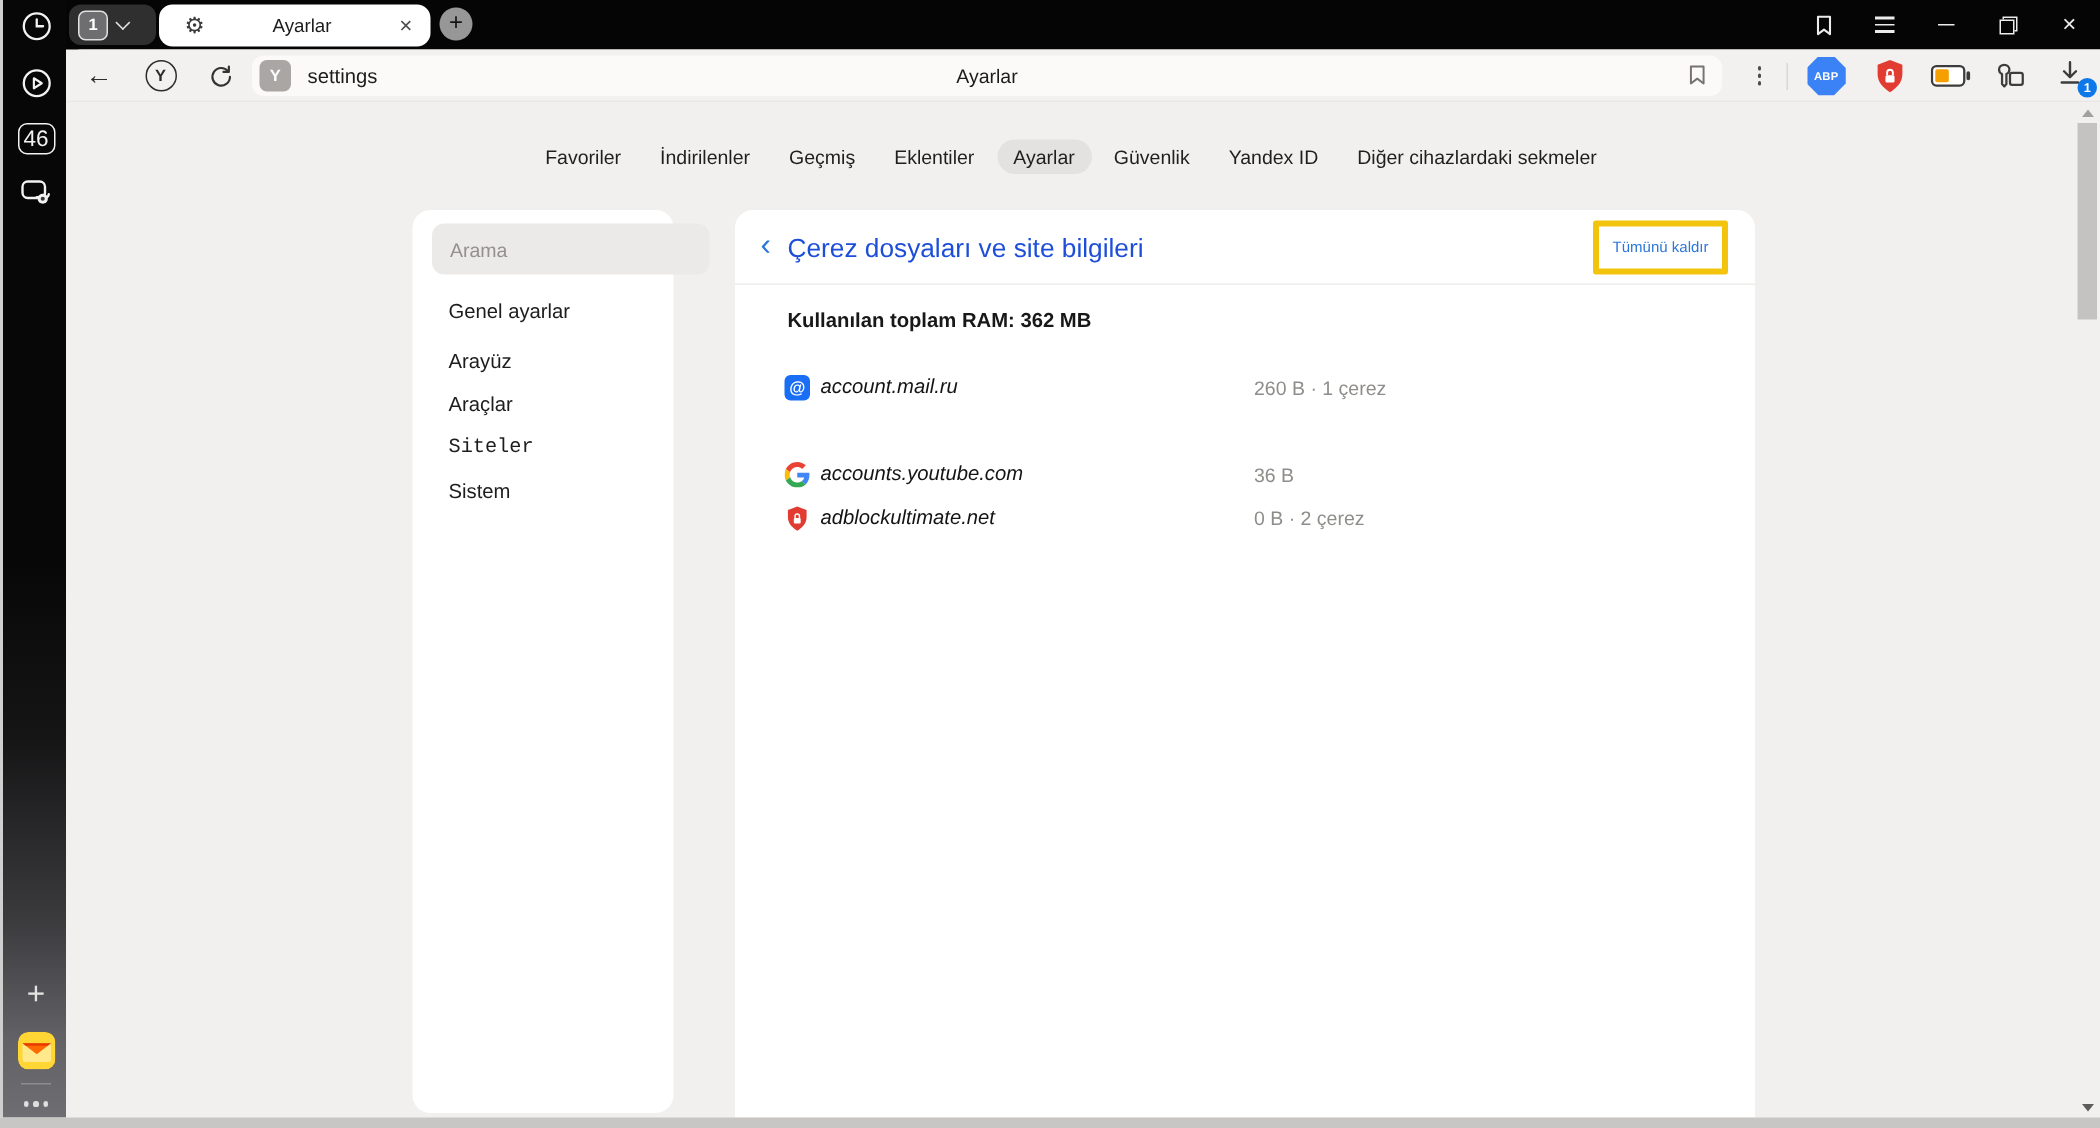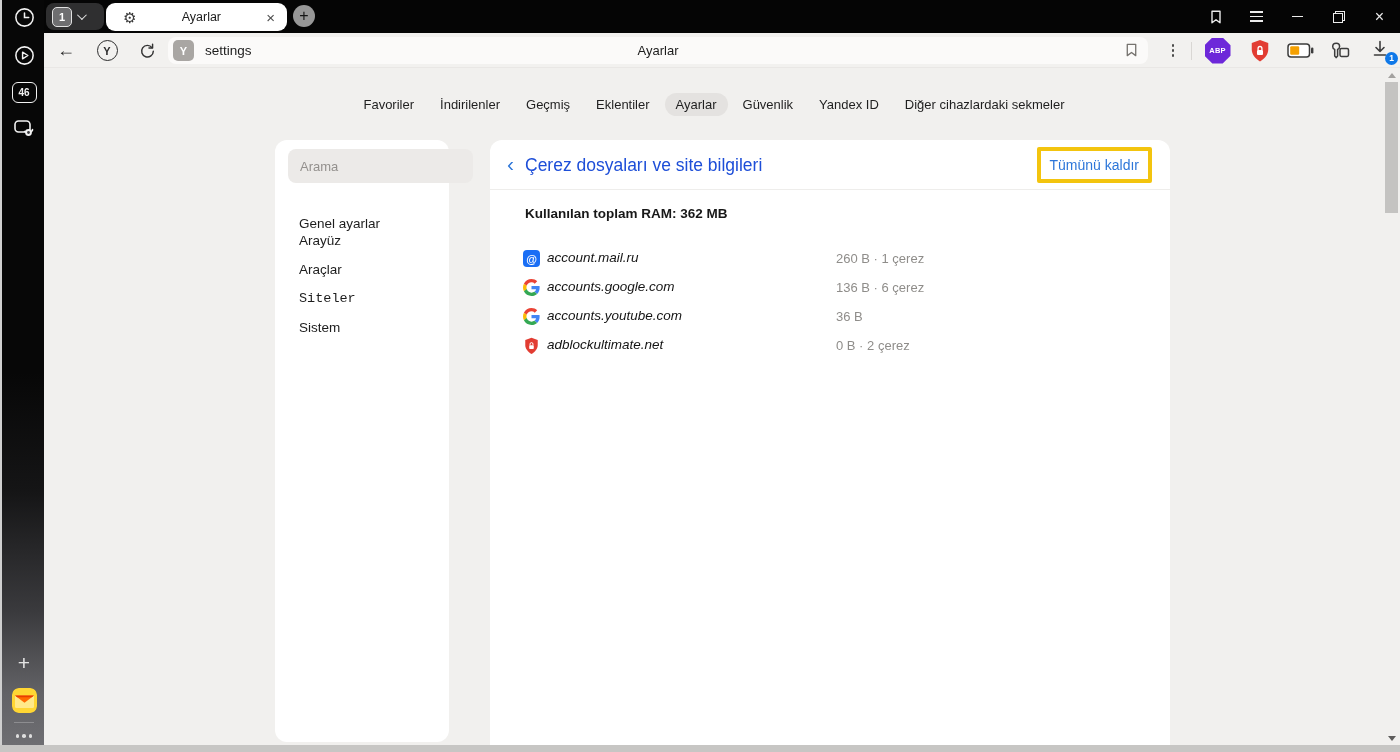--- a/index.html
+++ b/index.html
@@ -12,21 +12,21 @@
 
   
   .sidebar {
     position:absolute; left:0; top:0; width:44px; height:745px; z-index:3;
     background:linear-gradient(180deg,#070707 0%,#070707 50%,#151516 66%,#3a3a3d 82%,#626266 93%,#6e6e72 100%);
     border-left:2px solid #cfcfcf;
   }
   .sb-ic { position:absolute; left:0; width:44px; display:flex; justify-content:center; align-items:center; }
   .badge46 {
     width:25px; height:21px; border:1.6px solid #f2f2f2; border-radius:6px;
-    color:#f2f2f2; font-size:10px; font-weight:bold; display:flex; align-items:center; justify-content:center;
+    color:#f2f2f2; font-size:15px; font-weight:normal; display:flex; align-items:center; justify-content:center;
   }
   .sb-plus { color:#e3e3e3; font-size:21px; font-weight:300; }
   .mail-icon { width:25px; height:25px; border-radius:7px; overflow:hidden; }
   .sb-divider { position:absolute; left:12px; width:20px; height:1px; background:#8d8d90; }
   .sb-dots span { width:3.5px; height:3.5px; border-radius:50%; background:#dedede; display:inline-block; margin:0 1.5px; }
 
   
   .tabstrip { position:absolute; left:0; top:0; width:1400px; height:33px; background:#050505; z-index:2; }
   .tabcount-wrap {
     position:absolute; left:46px; top:3px; width:58px; height:27px; background:#2f2f30;
@@ -71,21 +71,21 @@
     border-radius:8px; display:flex; align-items:center;
   }
   .favicon-y { width:21px; height:21px; border-radius:5px; background:#a9a6a3; color:#fff; font-size:11px; font-weight:bold; display:flex; align-items:center; justify-content:center; margin-left:5px; }
   .url-text { font-size:13.5px; color:#1c1c1c; margin-left:11px; }
   .ab-title { position:absolute; left:0; right:0; text-align:center; font-size:13px; color:#1c1c1c; pointer-events:none; }
   .ab-flag { position:absolute; right:9px; top:5px; }
   .tb-dots { display:flex; flex-direction:column; gap:2.5px; }
   .tb-dots i { width:2.6px; height:2.6px; border-radius:50%; background:#4a4a4a; }
   .tb-divider { position:absolute; left:1147px; top:9px; width:1px; height:18px; background:#d9d7d4; }
   .abp-badge {
-    width:26px; height:26px; background:#6d28d9; color:#fff; font-size:7.5px; font-weight:800;
+    width:26px; height:26px; background:#3b82f6; color:#fff; font-size:7.5px; font-weight:800;
     clip-path:polygon(30% 0,70% 0,100% 30%,100% 70%,70% 100%,30% 100%,0 70%,0 30%);
     display:flex; align-items:center; justify-content:center; letter-spacing:.2px;
   }
   .dl-wrap { position:relative; width:24px; height:24px; }
   .dl-badge {
     position:absolute; right:-4px; bottom:-2px; width:13px; height:13px; border-radius:50%;
     background:#0f78e8; color:#fff; font-size:8.5px; font-weight:bold;
     display:flex; align-items:center; justify-content:center;
   }
 
@@ -114,21 +114,21 @@
     position:absolute; left:490px; top:140px; width:680px; height:605px;
     background:#fff; border-radius:12px 12px 0 0; z-index:1;
   }
   .panel-header { position:relative; height:50px; border-bottom:1px solid #eeedeb; }
   .hdr-back { position:absolute; left:17px; top:12px; font-size:21px; color:#2d76d9; line-height:24px; }
   .hdr-title { position:absolute; left:35px; top:0; line-height:50px; font-size:17.5px; color:#1d4ed8; }
   .hl-box {
     position:absolute; right:18px; top:7px; height:36px; border:4px solid #f3c40e; border-radius:2px;
     display:flex; align-items:center; padding:0 9px; background:#fff;
   }
-  .hl-box span { font-size:14px; color:#2d76d9; white-space:nowrap; }
+  .hl-box span { font-size:10px; color:#2d76d9; white-space:nowrap; }
   .ram-line { position:absolute; left:35px; top:66px; font-size:13.5px; font-weight:bold; color:#181818; }
   .site-row { position:absolute; left:0; width:680px; height:29px; }
   .site-ic { position:absolute; left:33px; top:6px; width:17px; height:17px; }
   .mailru-sq { width:17px; height:17px; border-radius:4px; background:#1a6ef5; color:#fff; font-size:11px; font-weight:bold; display:flex; align-items:center; justify-content:center; }
   .site-domain { position:absolute; left:57px; top:6px; font-size:13.5px; color:#141414;font-style:italic; }
   .site-info { position:absolute; left:346px; top:7px; font-size:13px; color:#8f8d8a; }
 
   
   .scrollbar { position:absolute; right:0; top:68px; width:17px; height:677px; background:#f1f0ee; z-index:2; }
   .sb-arrow-up { position:absolute; left:5px; top:5px; width:0; height:0; border-left:4px solid transparent; border-right:4px solid transparent; border-bottom:5px solid #a3a19f; }
@@ -251,21 +251,21 @@
     <span class="nav-tab">Geçmiş</span>
     <span class="nav-tab">Eklentiler</span>
     <span class="nav-tab active">Ayarlar</span>
     <span class="nav-tab">Güvenlik</span>
     <span class="nav-tab">Yandex ID</span>
     <span class="nav-tab">Diğer cihazlardaki sekmeler</span>
   </div>
 
   <div class="panel-left">
     <input class="search-input" type="text" placeholder="Arama" style="">
-    <div class="menu-item" style="top:74px;">Genel ayarlar</div>
+    <div class="menu-item" style="top:58px;">Genel ayarlar</div>
     <div class="menu-item" style="top:91px;">Arayüz</div>
     <div class="menu-item" style="top:120px;">Araçlar</div>
     <div class="menu-item" style="top:149px;font-family:Liberation Mono, monospace;">Siteler</div>
     <div class="menu-item" style="top:178px;">Sistem</div>
   </div>
 
   <div class="panel-right">
     <div class="panel-header">
       <span class="hdr-back">‹</span>
       <span class="hdr-title">Çerez dosyaları ve site bilgileri</span>
@@ -276,32 +276,20 @@
     <div class="ram-line">Kullanılan toplam RAM: 362 MB</div>
 
     <div class="site-row" style="top:104px;">
       <span class="site-ic">
         <span class="mailru-sq">@</span>
       </span>
       <span class="site-domain">account.mail.ru</span>
       <span class="site-info">260 B · 1 çerez</span>
     </div>
 
-    <div class="site-row" style="top:133px;">
-      <span class="site-ic">
-        <svg width="17" height="17" viewBox="0 0 48 48">
-            <path fill="#EA4335" d="M24 9.5c3.54 0 6.71 1.22 9.21 3.6l6.85-6.85C35.9 2.38 30.47 0 24 0 14.62 0 6.51 5.38 2.56 13.22l7.98 6.19C12.43 13.72 17.74 9.5 24 9.5z"></path>
-            <path fill="#4285F4" d="M46.98 24.55c0-1.57-.15-3.09-.38-4.55H24v9.02h12.94c-.58 2.96-2.26 5.48-4.78 7.18l7.73 6c4.51-4.18 7.09-10.36 7.09-17.65z"></path>
-            <path fill="#FBBC05" d="M10.53 28.59c-.48-1.45-.76-2.99-.76-4.59s.27-3.14.76-4.59l-7.98-6.19C.92 16.46 0 20.12 0 24c0 3.88.92 7.54 2.56 10.78l7.97-6.19z"></path>
-            <path fill="#34A853" d="M24 48c6.48 0 11.93-2.13 15.89-5.81l-7.73-6c-2.15 1.45-4.92 2.3-8.16 2.3-6.26 0-11.57-4.22-13.47-9.91l-7.98 6.19C6.51 42.62 14.62 48 24 48z"></path>
-          </svg>
-      </span>
-      <span class="site-domain">accounts.google.com</span>
-      <span class="site-info">136 B · 6 çerez</span>
-    </div>
 
     <div class="site-row" style="top:162px;">
       <span class="site-ic">
         <svg width="17" height="17" viewBox="0 0 48 48">
             <path fill="#EA4335" d="M24 9.5c3.54 0 6.71 1.22 9.21 3.6l6.85-6.85C35.9 2.38 30.47 0 24 0 14.62 0 6.51 5.38 2.56 13.22l7.98 6.19C12.43 13.72 17.74 9.5 24 9.5z"></path>
             <path fill="#4285F4" d="M46.98 24.55c0-1.57-.15-3.09-.38-4.55H24v9.02h12.94c-.58 2.96-2.26 5.48-4.78 7.18l7.73 6c4.51-4.18 7.09-10.36 7.09-17.65z"></path>
             <path fill="#FBBC05" d="M10.53 28.59c-.48-1.45-.76-2.99-.76-4.59s.27-3.14.76-4.59l-7.98-6.19C.92 16.46 0 20.12 0 24c0 3.88.92 7.54 2.56 10.78l7.97-6.19z"></path>
             <path fill="#34A853" d="M24 48c6.48 0 11.93-2.13 15.89-5.81l-7.73-6c-2.15 1.45-4.92 2.3-8.16 2.3-6.26 0-11.57-4.22-13.47-9.91l-7.98 6.19C6.51 42.62 14.62 48 24 48z"></path>
           </svg>
       </span>

